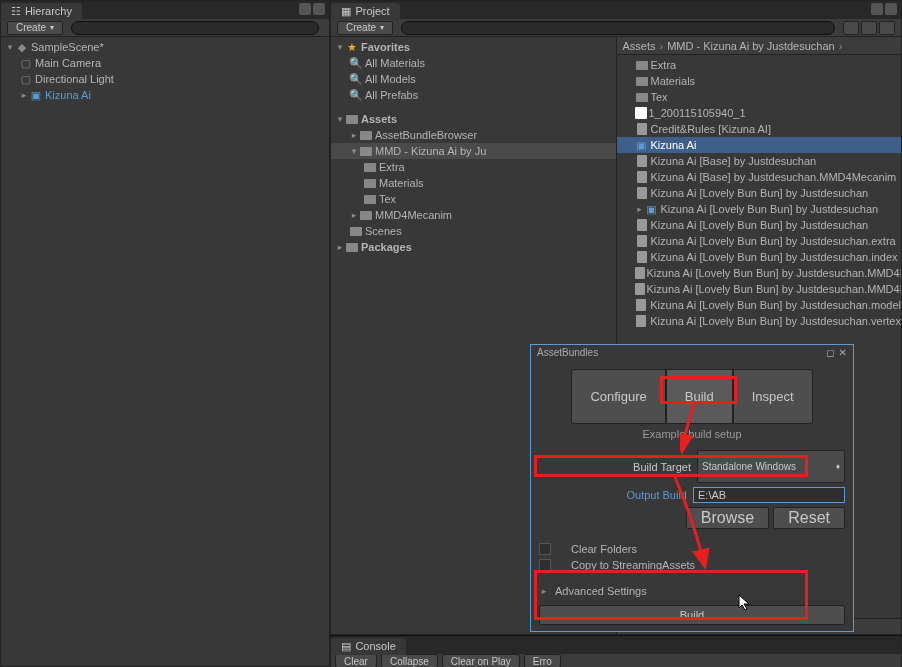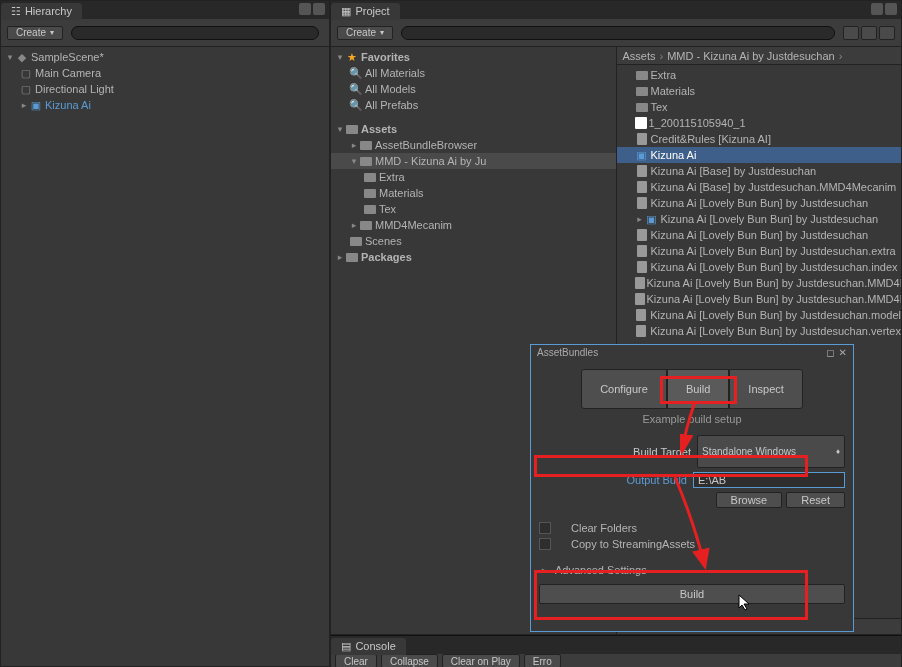--- a/index.html
+++ b/index.html
@@ -1,20 +1,20 @@
 <!DOCTYPE html>
 <html><head>
 <meta charset="utf-8">
 <style>
 * { margin: 0; padding: 0; box-sizing: border-box; font-family: Arial, sans-serif; }
 body { background: #383838; color: #b4b4b4; font-size: 11px; width: 902px; height: 667px; overflow: hidden; position: relative; }
 .panel { background: #383838; border: 1px solid #222; display: flex; flex-direction: column; }
 .tab-header { background: #282828; height: 18px; display: flex; align-items: center; position: relative; }
 .tab { background: #383838; border-top-left-radius: 3px; border-top-right-radius: 3px; padding: 2px 10px; display: flex; align-items: center; gap: 4px; font-size: 11px; color: #c8c8c8; margin-top: 2px; }
-.toolbar { background: #3c3c3c; height: 28px; display: flex; align-items: center; padding: 0 6px; gap: 4px; border-bottom: 1px solid #222; }
+.toolbar { background: #3c3c3c; height: 18px; display: flex; align-items: center; padding: 0 6px; gap: 4px; border-bottom: 1px solid #222; }
 .btn-small { background: #4a4a4a; border: 1px solid #222; border-radius: 2px; padding: 0 8px; height: 14px; font-size: 10px; color: #c8c8c8; display: flex; align-items: center; cursor: pointer; }
 .tree { padding: 2px 0; overflow: hidden; flex: 1; }
 .tree-row { height: 16px; display: flex; align-items: center; padding-left: 4px; cursor: pointer; white-space: nowrap; }
 .tree-row.selected { background: #3e5f8a; color: #fff; }
 .tree-row.blue { color: #5b9bd5; }
 .foldout { width: 10px; font-size: 9px; color: #888; display: inline-block; text-align: center; }
 .icon { width: 14px; height: 14px; margin-right: 2px; display: inline-flex; align-items: center; justify-content: center; }
 .scene-icon { color: #888; }
 .go-icon { color: #888; }
 .prefab-icon { color: #5b9bd5; }
@@ -34,33 +34,33 @@
 .console-panel { height: 32px; border-top: 1px solid #111; }
 .console-toolbar { display: flex; gap: 4px; padding: 0 4px; height: 15px; background: #3c3c3c; align-items: center; }
 .searchbox { background: #2a2a2a; border: 1px solid #111; border-radius: 8px; height: 14px; flex: 1; margin: 0 4px; }
 .right-icons { display: flex; gap: 2px; margin-left: auto; }
 .ri { width: 16px; height: 14px; background: #4a4a4a; border: 1px solid #222; border-radius: 2px; }
 
 .ab-window { position: absolute; left: 530px; top: 344px; width: 324px; height: 288px; background: #383838; border: 1px solid #5b9bd5; }
 .ab-title { height: 14px; background: #383838; display: flex; align-items: center; padding: 0 6px; font-size: 10px; color: #aaa; }
 .ab-close { margin-left: auto; display: flex; gap: 4px; }
 .ab-tabs { display: flex; justify-content: center; gap: 0; margin: 10px 0 4px; }
-.ab-tab { background: #4e4e4e; border: 1px solid #222; padding: 13px 18px; font-size: 11px; color: #c8c8c8; cursor: pointer; }
+.ab-tab { background: #4e4e4e; border: 1px solid #222; padding: 19px 18px; font-size: 13px; color: #c8c8c8; cursor: pointer; }
 .ab-tab:first-child { border-radius: 3px 0 0 3px; }
 .ab-tab:last-child { border-radius: 0 3px 3px 0; }
 .ab-tab.active { background: #5a5a5a; }
 .ab-body { padding: 0 8px; font-size: 11px; }
 .ab-hint { text-align: center; color: #999; margin-bottom: 10px; }
 .ab-row { display: flex; align-items: center; margin: 4px 0; gap: 6px; }
 .ab-label { width: 152px; color: #c8c8c8; text-align: right; }
 .ab-label.blue { color: #5b9bd5; }
 .ab-field { flex: 1; background: #2e2e2e; border: 1px solid #222; height: 16px; padding: 0 4px; color: #c8c8c8; font-size: 11px; }
 .ab-dropdown { flex: 1; background: #4a4a4a; border: 1px solid #222; height: 33px; padding: 0 4px; color: #c8c8c8; font-size: 10px; border-radius: 2px; display: flex; align-items: center; }
 .ab-btn-row { display: flex; justify-content: flex-end; gap: 4px; margin: 4px 0; }
-.ab-btn { background: #4e4e4e; border: 1px solid #222; padding: 1px 14px; font-size: 11px; color: #c8c8c8; border-radius: 2px; cursor: pointer; }
+.ab-btn { background: #4e4e4e; border: 1px solid #222; padding: 1px 14px; font-size: 16px; color: #c8c8c8; border-radius: 2px; cursor: pointer; }
 .ab-check { display: flex; align-items: center; gap: 20px; margin: 4px 0; }
 .ab-checkbox { width: 12px; height: 12px; background: #2e2e2e; border: 1px solid #555; }
 .ab-build { background: #4e4e4e; border: 1px solid #222; text-align: center; padding: 3px 0; margin: 8px 0 4px; color: #c8c8c8; border-radius: 2px; cursor: pointer; }
 
 .redbox { position: absolute; border: 3px solid #e62020; pointer-events: none; }
 .cursor-ptr { position: absolute; left: 738px; top: 594px; font-size: 14px; color: #fff; }
 svg.arrow { position: absolute; pointer-events: none; }
 .indent-1 { padding-left: 18px; }
 .indent-2 { padding-left: 32px; }
 .mini-icons { position:absolute; right:4px; top:2px; display:flex; gap:2px;}

